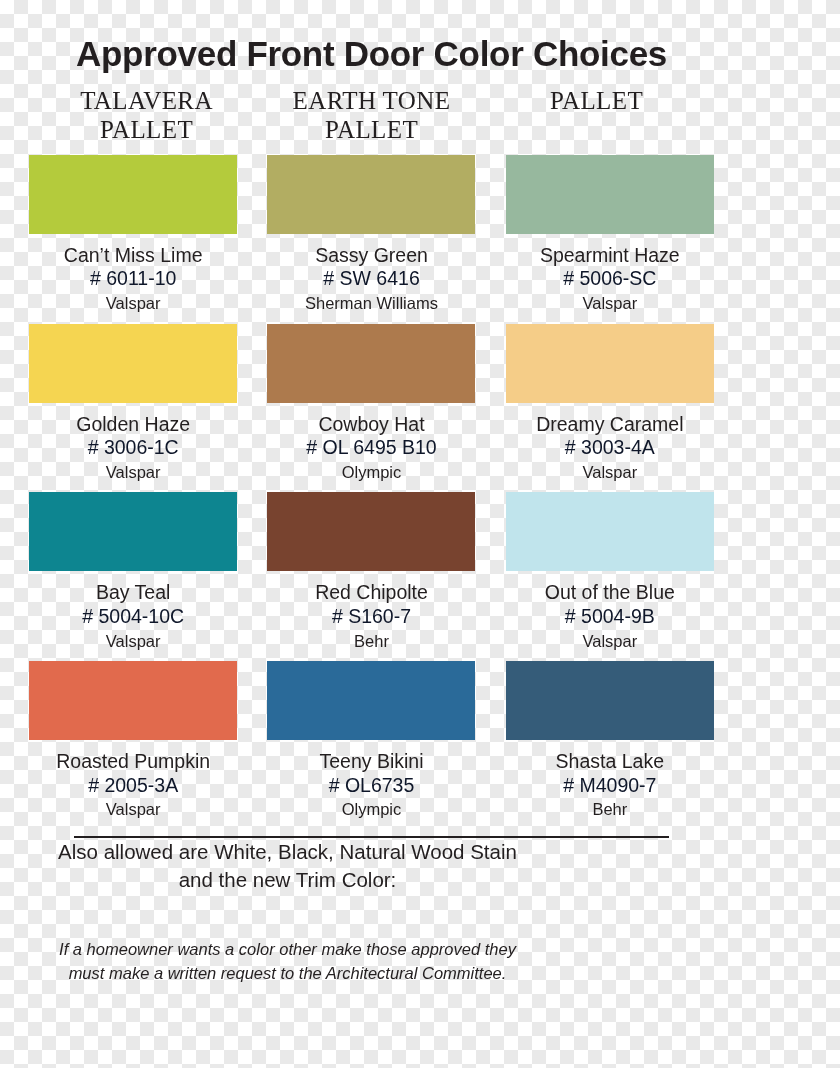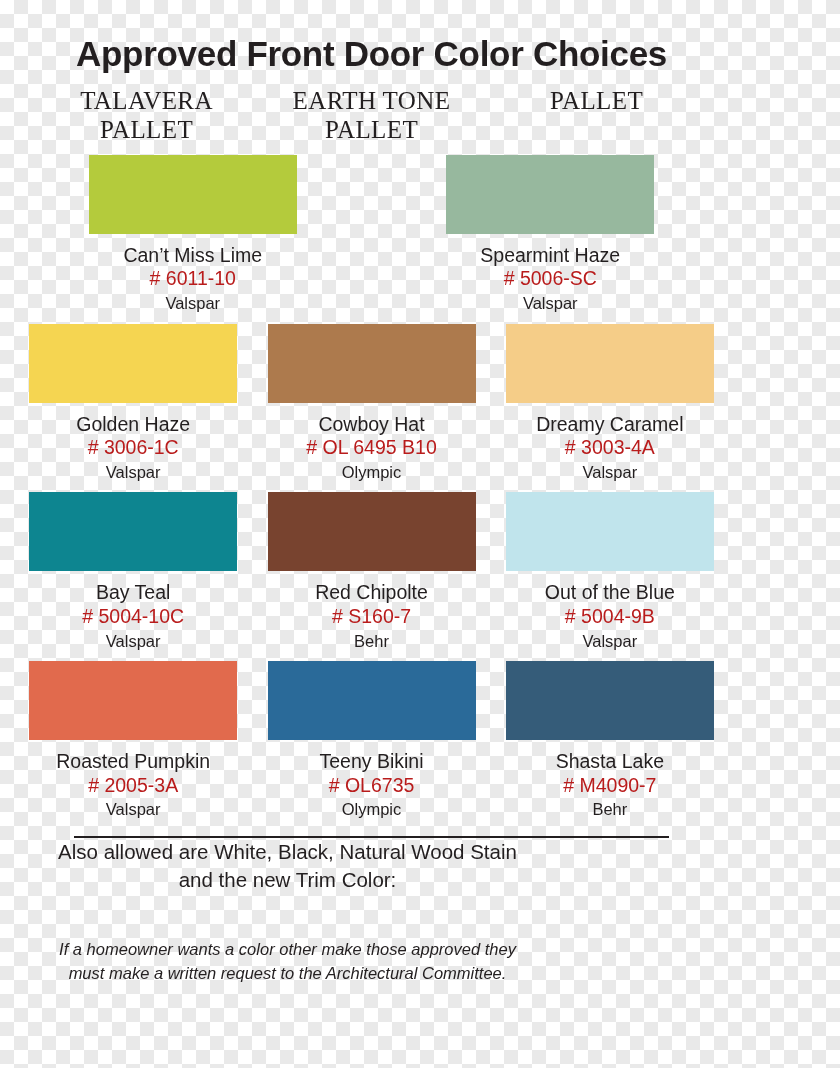--- a/index.html
+++ b/index.html
@@ -64,21 +64,20 @@
   
   .grid {
     display: flex;
     flex-direction: column;
     margin-top: 10px;
   }
   .color-row {
     display: flex;
     padding: 0 14px;
     margin-bottom: 9px;
-    justify-content: flex-end;
   }
   .color-cell {
     flex: 1 1 33.33%;
     display: flex;
     flex-direction: column;
     align-items: center;
   }
   .swatch {
     width: 208px;
     height: 79px;
@@ -88,21 +87,21 @@
     font-size: 19.5px;
     line-height: 1.26;
     margin-top: 9px;
     text-align: center;
     color: #231f20;
   }
   .cell-code {
     font-size: 19.5px;
     line-height: 1.22;
     text-align: center;
-    color: #b91c1c;
+    color: #0f172a;
   }
   .cell-brand {
     font-size: 16.5px;
     line-height: 1.3;
     margin-top: 2px;
     text-align: center;
     color: #231f20;
   }
 
   
@@ -169,20 +168,26 @@
   </div>
 
   <div class="grid">
 
     <div class="color-row">
       <div class="color-cell">
         <div class="swatch" style="background-color: rgb(180, 203, 60);"></div>
         <div class="cell-name">Can’t Miss Lime</div>
         <div class="cell-code"># 6011-10</div>
         <div class="cell-brand">Valspar</div>
+      </div>
+      <div class="color-cell">
+        <div class="swatch" style="background-color: rgb(178, 173, 98);"></div>
+        <div class="cell-name">Sassy Green</div>
+        <div class="cell-code"># SW 6416</div>
+        <div class="cell-brand">Sherman Williams</div>
       </div>
       <div class="color-cell">
         <div class="swatch" style="background-color: rgb(151, 184, 158);"></div>
         <div class="cell-name">Spearmint Haze</div>
         <div class="cell-code"># 5006-SC</div>
         <div class="cell-brand">Valspar</div>
       </div>
     </div>
 
     <div class="color-row">

